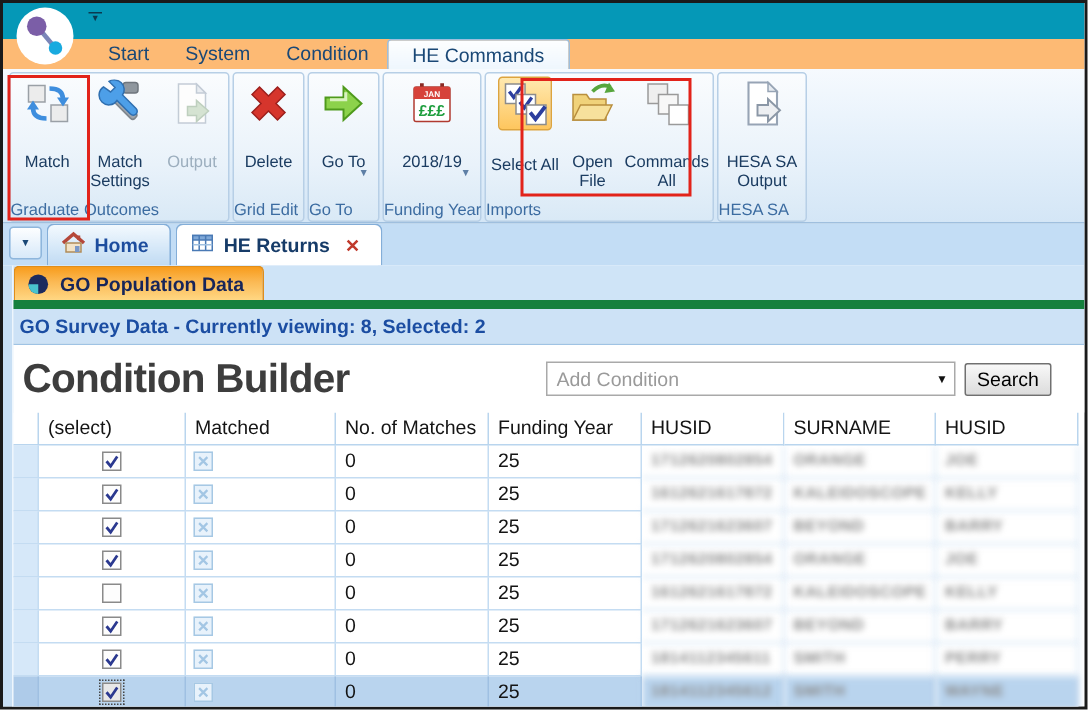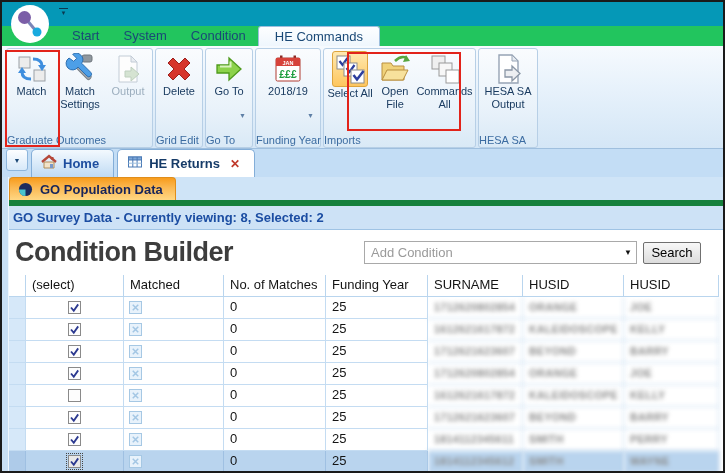--- a/index.html
+++ b/index.html
@@ -7,56 +7,56 @@
     width:725px;height:473px;box-sizing:border-box;position:relative;overflow:hidden;
     border:2px solid #1a1a1a;background:#fff;
     font-family:"Liberation Sans",sans-serif;-webkit-font-smoothing:antialiased;
   }
   
   .titlebar{height:24px;background:#0598b7;position:relative}
   .qat-arrow{position:absolute;left:57px;top:6px;width:9px;text-align:center;
     border-top:1.5px solid #0b3950;color:#0b3950;font-size:6px;line-height:8px;cursor:default}
   .logo{position:absolute;left:8px;top:2px;width:40px;height:40px;z-index:30}
   
-  .ribtabs{height:20px;background:#22c55e;display:flex;align-items:flex-end;padding-left:58px}
+  .ribtabs{height:20px;background:#fdba74;display:flex;align-items:flex-end;padding-left:58px}
   .ribtab{font-size:13px;color:#1a4876;padding:2px 12px 3px;cursor:default;white-space:nowrap}
   .ribtab.active{background:linear-gradient(#fdfeff,#eef6fd);border:1px solid #9dbedd;border-bottom:none;
     border-radius:3px 3px 0 0;padding:2px 16px 3px;margin-bottom:-1px;font-weight:normal}
   
   .ribbon{height:100px;background:linear-gradient(180deg,#f6fafe 0%,#e6f1fb 45%,#d4e6f6 100%);
     border-bottom:1px solid #9fbfde;display:flex;align-items:stretch;padding:2px 0 0 3px;position:relative}
   .ribgroup{position:relative;margin:0 1px;border:1px solid #b7cfe6;border-radius:3px;
     background:linear-gradient(180deg,#fafcfe,#e9f2fa 62%,#d9e9f6);padding:1px 2px 15px 2px;display:flex}
   .ribbtns{display:flex;align-items:stretch}
   .ribbtn{position:relative;display:flex;flex-direction:column;align-items:center;padding-top:3px;cursor:pointer;border-radius:3px}
   .ribbtn.disabled{cursor:default}
   .ribicon{width:32px;height:32px;flex:0 0 32px}
   .ribicon svg{width:32px;height:32px;display:block}
   .ribicon.hl{background:linear-gradient(#ffe9b0,#fec65e);border:1px solid #dda43e;border-radius:3px;
     box-sizing:border-box;width:36px;flex-basis:36px;height:36px;padding:1px;margin-top:-2px}
   .ribicon.hl svg{width:32px;height:32px}
-  .riblabel{font-size:11px;line-height:12.5px;color:#1b3c61;text-align:center;margin-top:0;white-space:pre-line}
+  .riblabel{font-size:11px;line-height:12.5px;color:#1b3c61;text-align:center;margin-top:17px;white-space:pre-line}
   .ribbtn.disabled .riblabel{color:#9caebe}
   .ribbtn .dd{position:absolute;right:4px;bottom:13px;font-size:7px;color:#5e7fa6}
   .griblabel{position:absolute;left:0;right:0;bottom:1px;text-align:left;font-size:11px;color:#3c6ca1;white-space:nowrap}
   [data-name="match-button"]{width:45px}
   [data-name="match-settings-button"]{width:52px}
   [data-name="output-button"]{width:44px}
   [data-name="delete-button"]{width:42px}
   [data-name="go-to-button"]{width:42px}
   [data-name="2018-19-button"]{width:60px}
   [data-name="open-file-button"]{width:42px}
   [data-name="select-all-button"]{width:48px}
   [data-name="deselect-all-button"]{width:57px}
   [data-name="hesa-sa-output-button"]{width:54px}
   .redbox{position:absolute;border:2px solid #e2231a;z-index:20;pointer-events:none}
   .redbox.match{left:3px;top:48px;width:51px;height:93px}
   .redbox.selects{left:345px;top:50px;width:110px;height:75px}
   
-  .docstrip{height:28px;background:#c3ddf5;display:flex;align-items:flex-start;padding-left:4px;gap:3px}
+  .docstrip{height:28px;background:#c3ddf5;display:flex;align-items:center;padding-left:4px;gap:3px}
   .doc-dd{width:20px;height:20px;margin-bottom:2px;background:linear-gradient(#fdfeff,#d7e9f9);
     border:1px solid #8eb6dc;border-radius:3px;font-size:7px;color:#1a4876;display:flex;align-items:center;justify-content:center;cursor:pointer}
   .doctab{display:flex;align-items:center;gap:6px;font-size:13px;font-weight:bold;color:#1d4d9e;
     border:1px solid #84aed8;border-bottom:none;border-radius:5px 5px 0 0;padding:4px 14px 4px 9px;cursor:pointer;
     background:linear-gradient(#f3f9fe,#d4e7f8 60%,#c0daf2)}
   .doctab.active{background:#fff;color:#163b68}
   .doctab svg{width:16px;height:16px}
   .doctab .closex{color:#c0392b;font-weight:bold;font-size:12px;margin-left:4px;cursor:pointer}
   
   .content{display:flex;height:296px}
@@ -318,22 +318,22 @@
       </div>
       <button class="searchbtn" data-name="search-button">Search</button>
     </div>
     <div class="grid" data-name="data-grid" id="grid">
         <div class="grow header" data-name="grid-header-row">
           <div class="gcell ind" data-name="row-indicator-header"></div>
           <div class="gcell" data-name="column-header-select">(select)</div>
           <div class="gcell" data-name="column-header-matched">Matched</div>
           <div class="gcell" data-name="column-header-no-of-matches">No. of Matches</div>
           <div class="gcell" data-name="column-header-funding-year">Funding Year</div>
+          <div class="gcell" data-name="column-header-husid">HUSID</div>
           <div class="gcell" data-name="column-header-surname">SURNAME</div>
-          <div class="gcell" data-name="column-header-husid">HUSID</div>
           <div class="gcell" data-name="column-header-fnames">HUSID</div>
         </div>
         <div class="grow" data-name="table-row">
           <div class="gcell ind" data-name="row-indicator"></div>
           <div class="gcell cbx" data-name="select-cell">
             <span class="checkbox" data-name="select-checkbox">
               <svg viewBox="0 0 12 12">
                 <path d="M2.2 6 l3 3.6 4.8 -7" fill="none" stroke="#2b3990" stroke-width="2"></path>
               </svg>
             </span>

